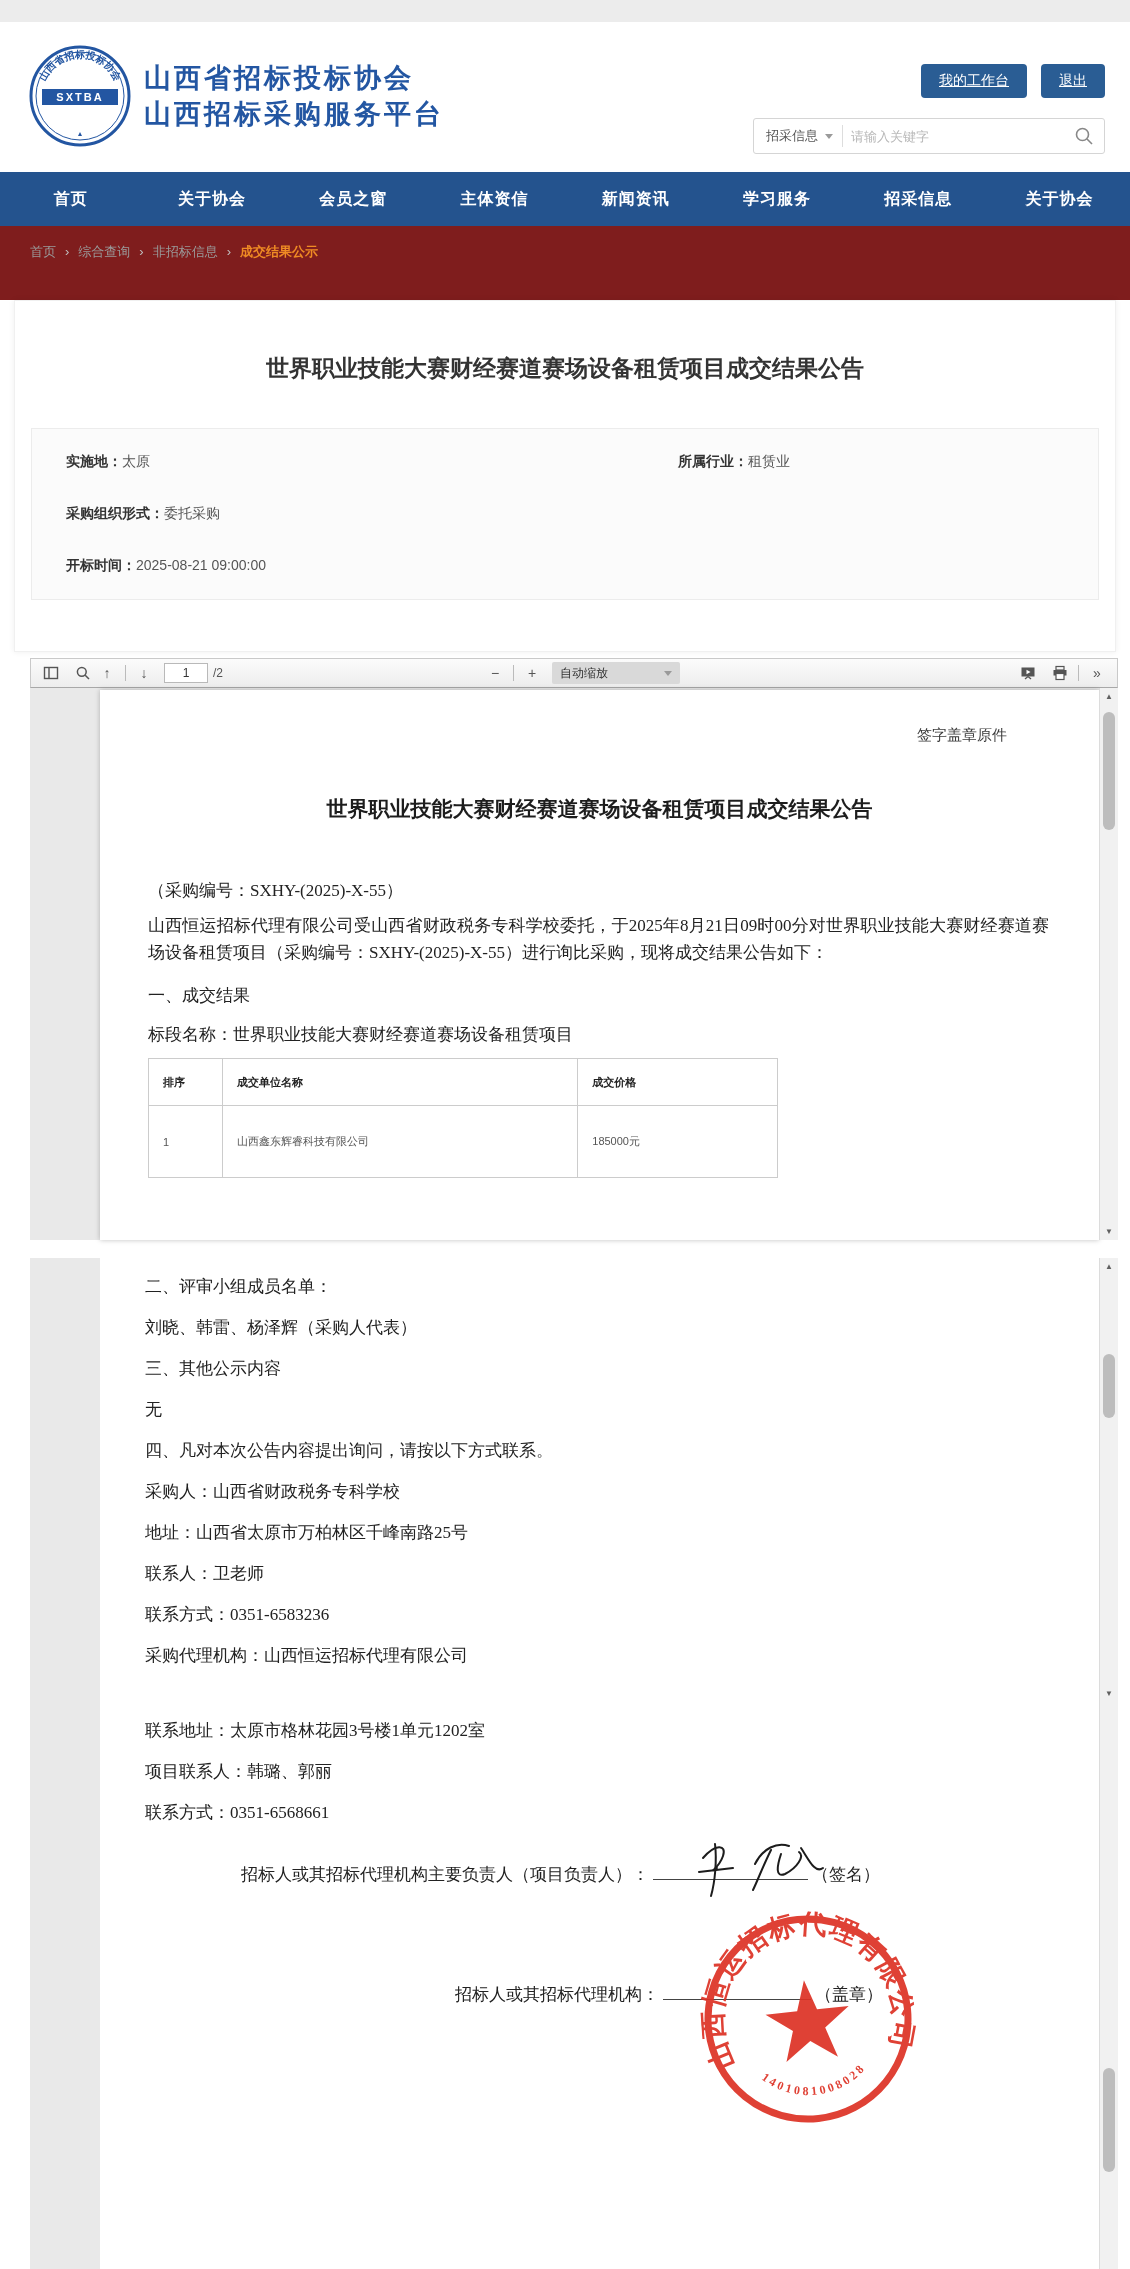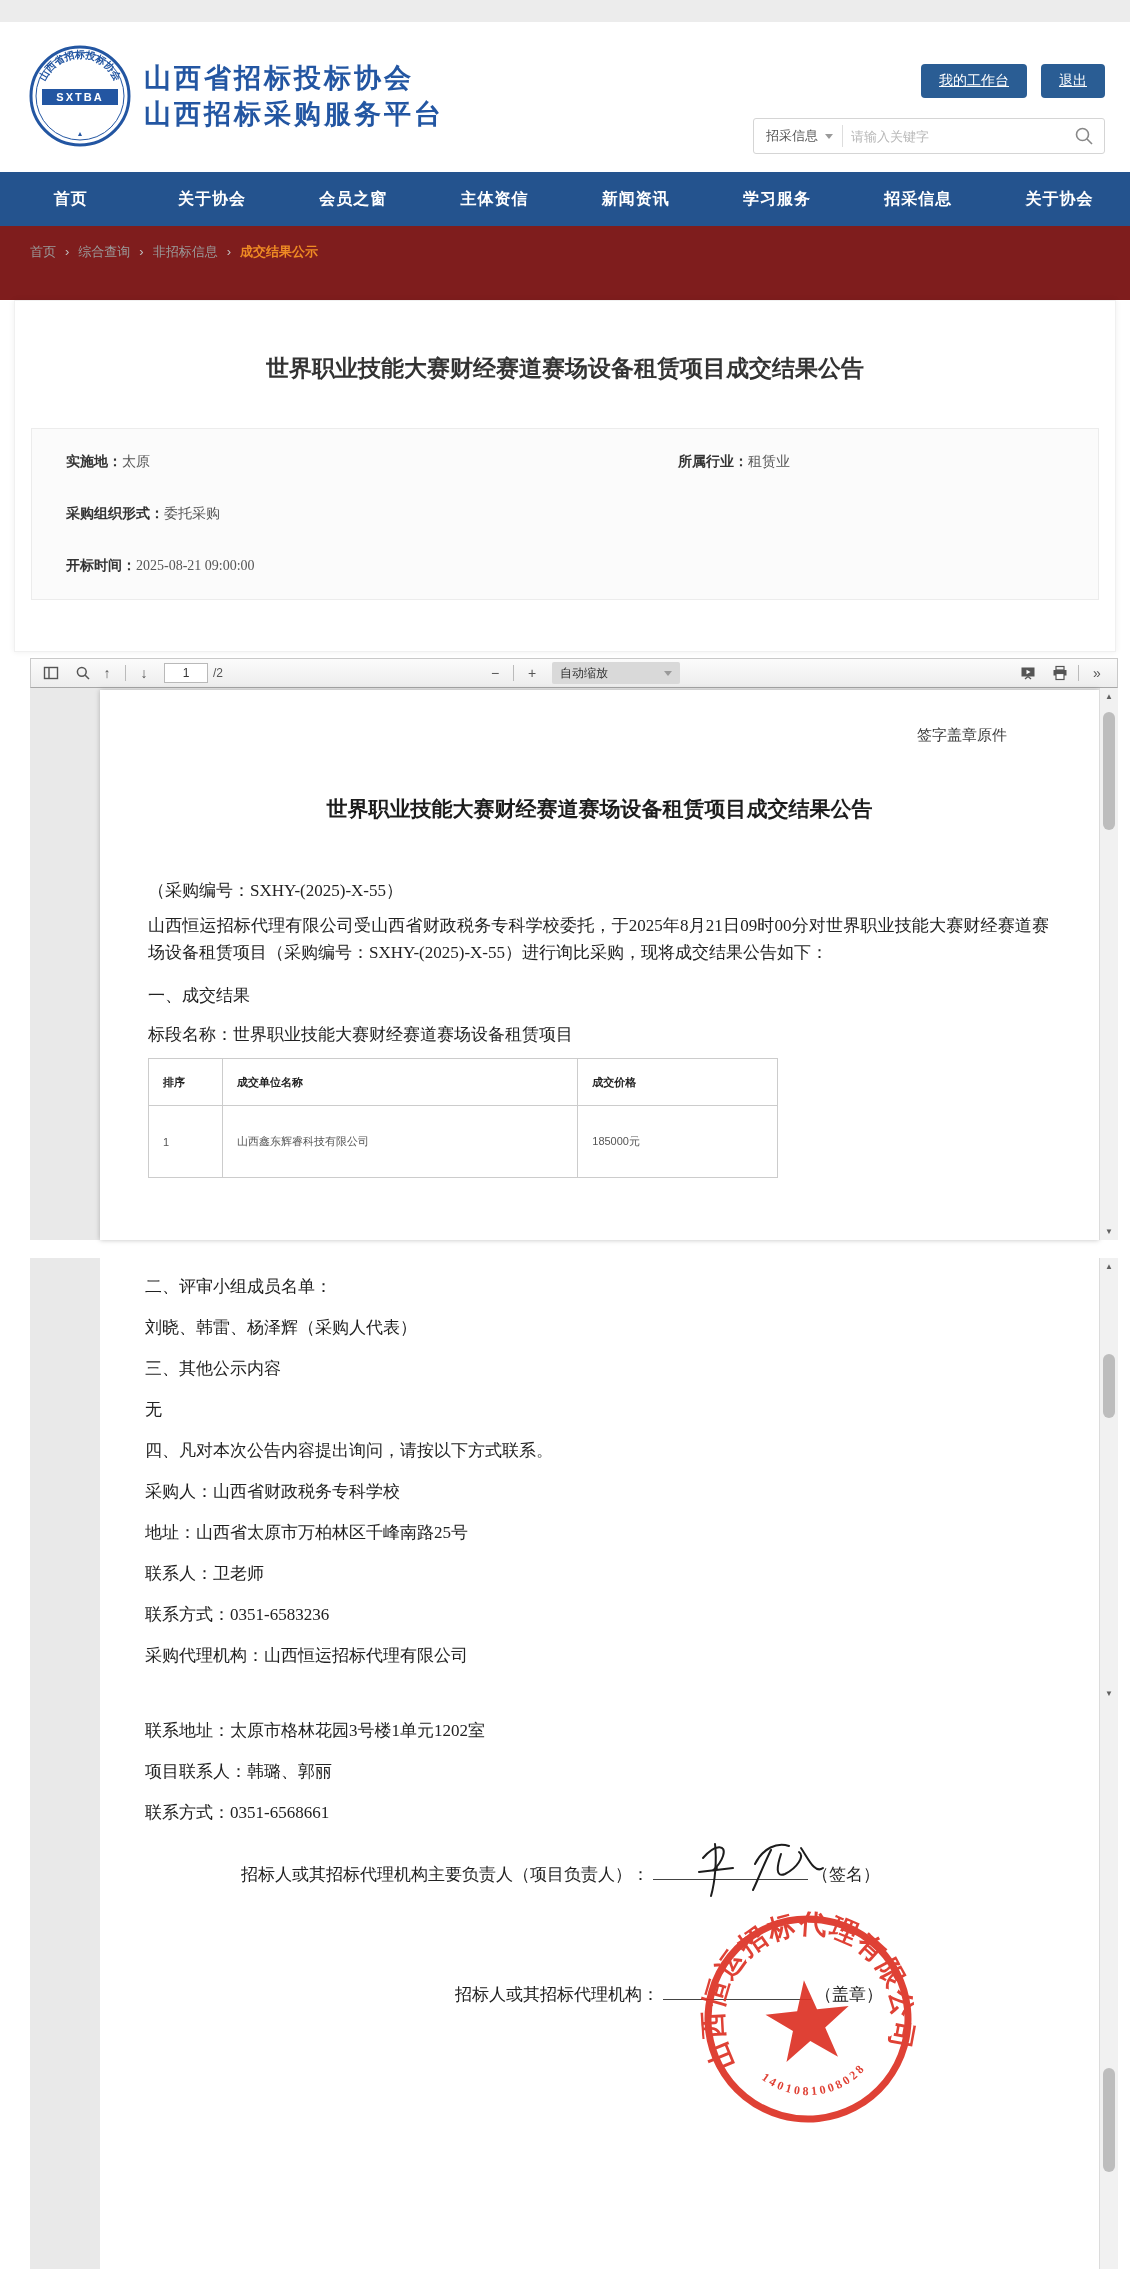--- a/index.html
+++ b/index.html
@@ -33,21 +33,21 @@
   .crumb-sep { margin:0 9px; color:#c0c0c0; }
   .crumb-current { color:#ef8b24; font-weight:bold; }
 
   
   .card { margin:0 14px; height:352px; background:#fff; border:1px solid #f0f0f0; box-shadow:0 0 6px rgba(0,0,0,0.07); overflow:hidden; }
   .article-title { text-align:center; font-size:23px; font-weight:bold; color:#333; padding-top:52px; }
   .meta-row { display:flex; justify-content:space-between; padding:0 22px; margin-top:30px; font-size:13px; color:#666; }
   .meta-label { font-weight:bold; color:#444; }
   .info-box { margin:44px 16px 0; background:#fbfbfb; border:1px solid #ececec; padding:24px 0 24px 34px; font-size:14px; }
   .info-row { display:grid; grid-template-columns:612px auto; margin-bottom:34px; }
-  .info-row:last-child { margin-bottom:0;font-family:Liberation Serif, serif; }
+  .info-row:last-child { margin-bottom:0; }
   .info-label { font-weight:bold; color:#333; display:inline; }
   .info-value { color:#555; display:inline; }
 
   
   .pdf-toolbar { margin:6px 12px 0 30px; height:30px; background:linear-gradient(#fbfbfb,#ededed); border:1px solid #c9c9c9; border-bottom-color:#a8a8a8; display:flex; align-items:center; padding:0 8px; font-size:13px; color:#555; position:relative; }
   .tb-btn { min-width:24px; height:24px; display:flex; align-items:center; justify-content:center; cursor:pointer; color:#555; font-size:14px; }
   .tb-gap { width:8px; }
   .page-input { width:44px; height:20px; border:1px solid #b9b9b9; text-align:center; font-size:12px; color:#333; margin:0 5px 0 8px; }
   .page-total { font-size:12px; color:#555; }
   .tb-center { position:absolute; left:452px; display:flex; align-items:center; }

